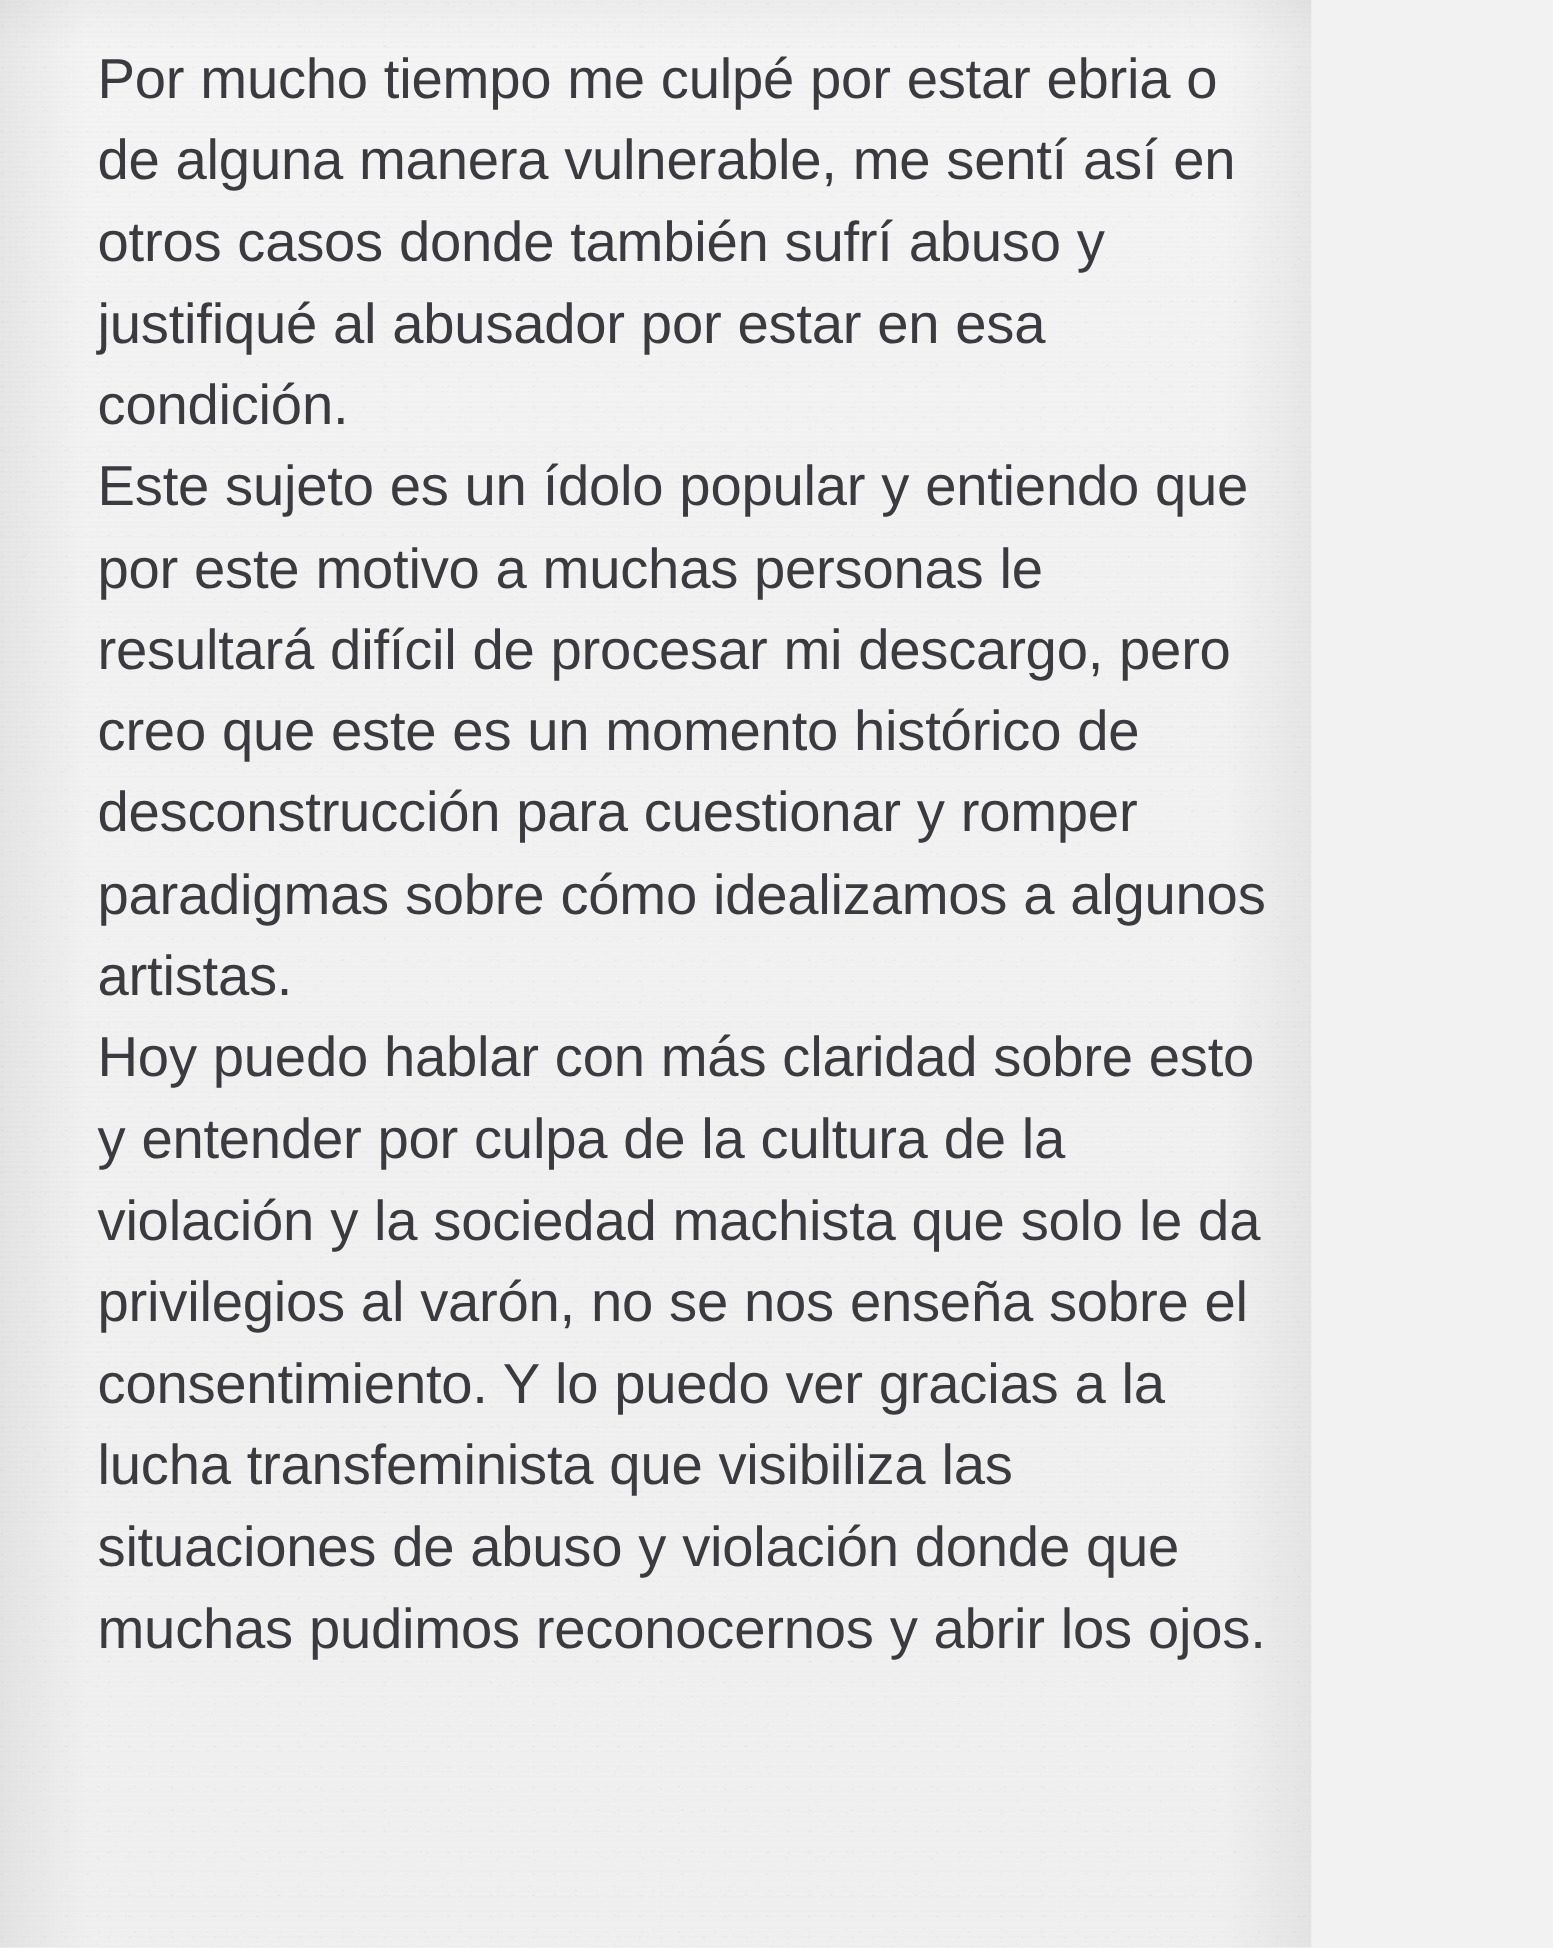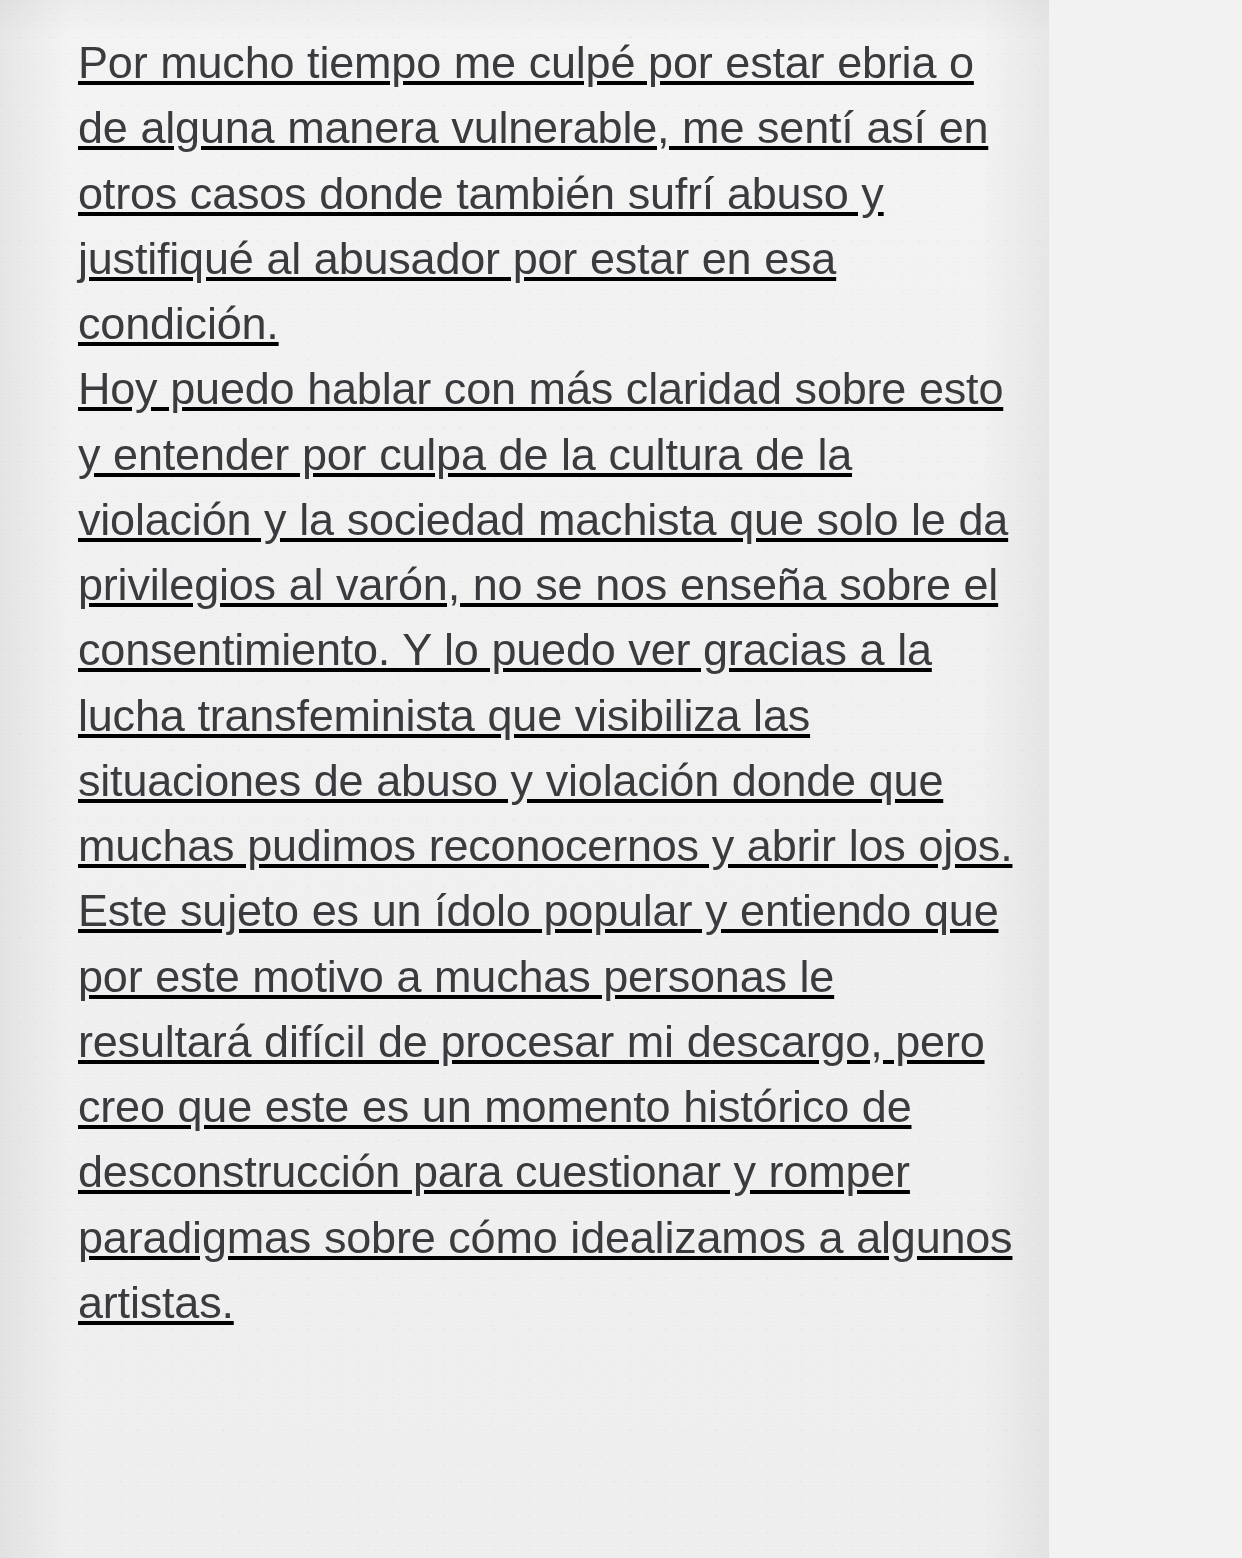--- a/index.html
+++ b/index.html
@@ -21,21 +21,20 @@
     height: 1558px;
     box-sizing: border-box;
     background:
       radial-gradient(circle at 12% 18%, rgba(0,0,0,0.018) 0 1px, transparent 1px),
       radial-gradient(circle at 38% 62%, rgba(0,0,0,0.016) 0 1px, transparent 1px),
       radial-gradient(circle at 72% 30%, rgba(0,0,0,0.015) 0 1px, transparent 1px),
       radial-gradient(circle at 86% 78%, rgba(0,0,0,0.017) 0 1px, transparent 1px),
       linear-gradient(180deg, #f4f4f4 0%, #f1f1f1 40%, #efefef 100%);
     background-size: 17px 17px, 23px 23px, 29px 29px, 31px 31px, 100% 100%;
     padding: 30px 32px 0 78px;
-    text-decoration: underline;
   }
 
   
   #paper-texture {
     position: absolute;
     inset: 0;
     pointer-events: none;
     background-image:
       repeating-linear-gradient(0deg, rgba(0,0,0,0.012) 0px, rgba(0,0,0,0.012) 1px, transparent 1px, transparent 4px),
       repeating-linear-gradient(90deg, rgba(255,255,255,0.35) 0px, rgba(255,255,255,0.35) 1px, transparent 1px, transparent 5px);
@@ -71,16 +70,16 @@
 </style>
 </head>
 <body>
 
 <div id="note-card">
   <div id="paper-texture"></div>
   <div id="page-shading"></div>
 
   <div id="statement-body">
     <p class="paragraph">Por mucho tiempo me culpé por estar ebria o de alguna manera vulnerable, me sentí así en otros casos donde también sufrí abuso y justifiqué al abusador por estar en esa condición.</p>
+    <p class="paragraph">Este sujeto es un ídolo popular y entiendo que por este motivo a muchas personas le resultará difícil de procesar mi  descargo, pero creo que este es un momento histórico de desconstrucción para cuestionar y romper paradigmas sobre cómo idealizamos a algunos artistas.</p>
     <p class="paragraph">Hoy puedo hablar con más claridad sobre esto y entender por culpa de la cultura de la violación y la sociedad machista que solo le da privilegios al varón, no se nos enseña sobre el consentimiento. Y lo puedo ver gracias a la lucha transfeminista que visibiliza las situaciones de abuso y violación donde que muchas pudimos reconocernos y abrir los ojos.</p>
-    <p class="paragraph">Este sujeto es un ídolo popular y entiendo que por este motivo a muchas personas le resultará difícil de procesar mi  descargo, pero creo que este es un momento histórico de desconstrucción para cuestionar y romper paradigmas sobre cómo idealizamos a algunos artistas.</p>
   </div>
 </div>
 
 </body></html>

